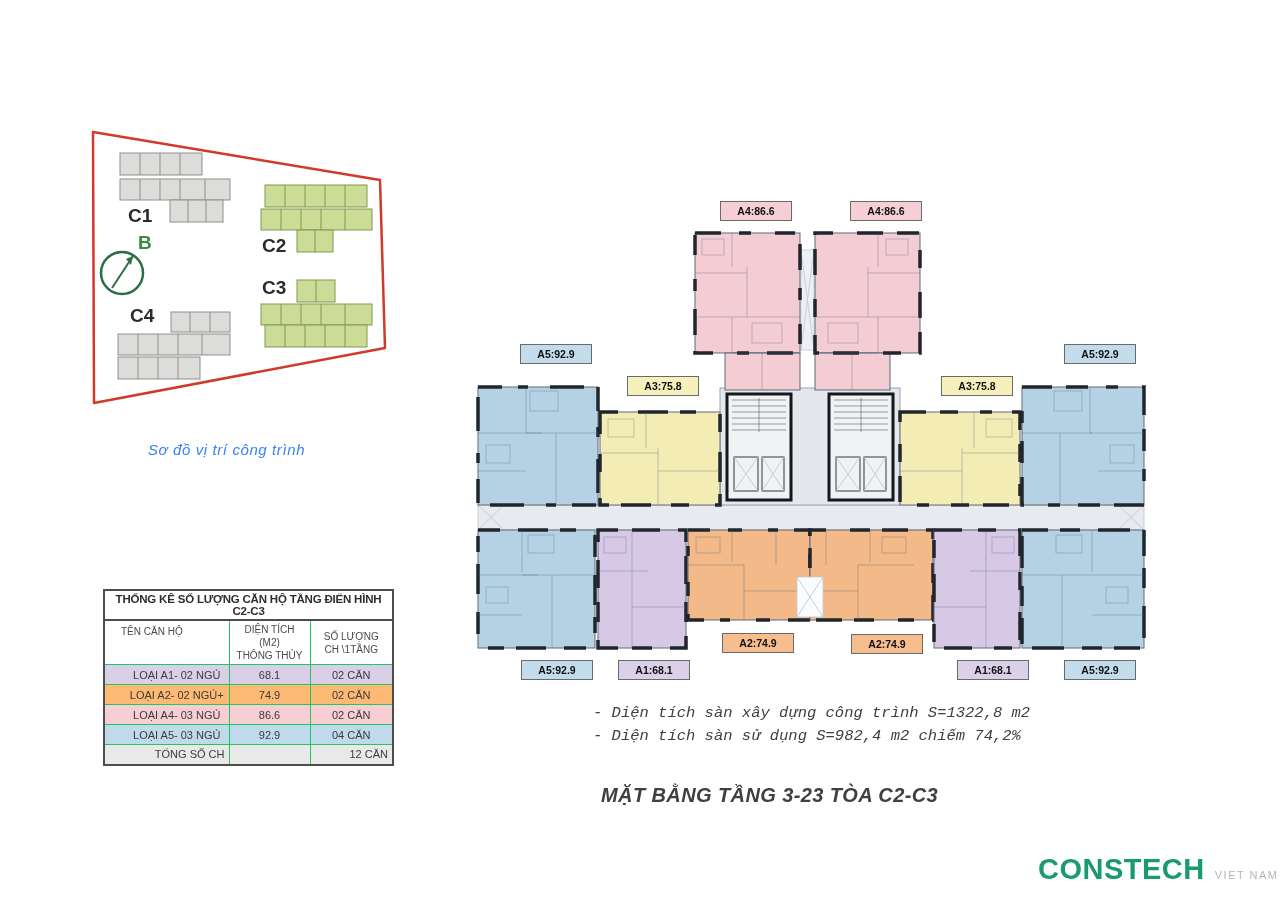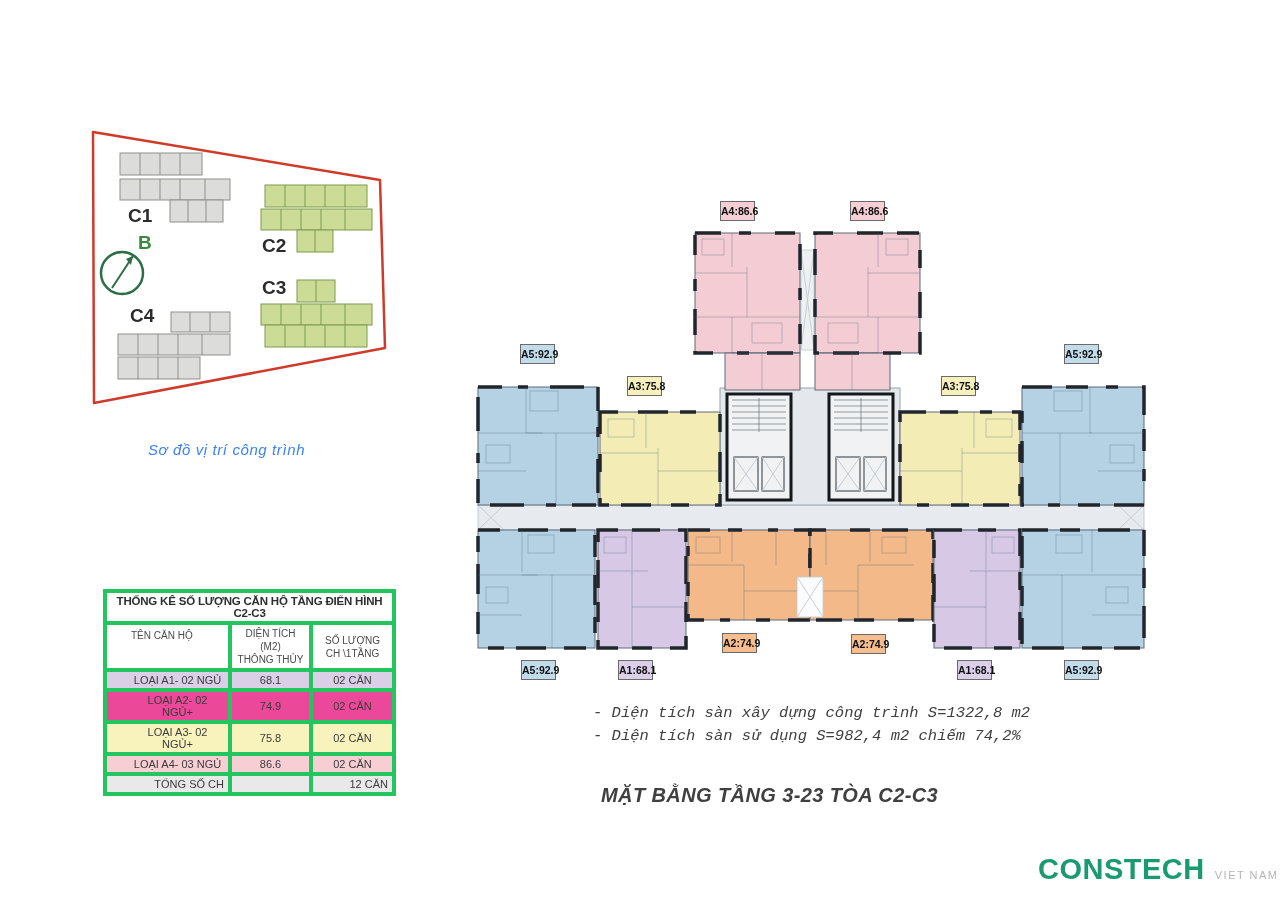--- a/index.html
+++ b/index.html
@@ -10,38 +10,38 @@
 
   
   #site-plan-svg { left:80px; top:112px; }
   .site-caption { left:148px; top:441px; font-style:italic; font-size:15px;
                   color:#3b82f6; letter-spacing:0.6px; }
 
   
   .stats-table { left:103px; top:589px; width:289px; border-collapse:collapse;
                  font-size:11px; color:#3b3b3b; background:#ffffff;
                  border:2px solid #4d4d4d; table-layout:fixed; }
-  .stats-table td, .stats-table th { border:4px solid #22c55e; padding:2px 4px; height:20px; }
+  .stats-table td, .stats-table th { border:1px solid #22c55e; padding:2px 4px; height:20px; }
   .stats-table .title-cell { font-size:11.5px; font-weight:bold; text-align:center;
                  letter-spacing:-0.2px; border-bottom:2px solid #4d4d4d; height:22px; color:#2e2e2e; }
   .stats-table .hdr { font-size:10px; color:#4a4a4a; text-align:center; font-weight:normal; line-height:13px; }
-  .stats-table .hdr.name-col { text-align:left; vertical-align:top; padding-left:24px; padding-top:4px; }
+  .stats-table .hdr.name-col { text-align:left; vertical-align:top; padding-left:16px; padding-top:4px; }
   .stats-table .name-cell { text-align:center; padding-left:24px; }
   .stats-table .num-cell, .stats-table .qty-cell { text-align:center; }
   .row-a1 td { background:#dbcfe8; }
-  .row-a2 td { background:#ec4899; }
+  .row-a2 td { background:#fdba74; }
   .row-a3 td { background:#f8f2bc; }
   .row-a4 td { background:#f7ced4;margin-left:30px; }
   .row-a5 td { background:#bfdaeb; }
   .row-total td { background:#e9e9e9; text-align:right; }
 
   
   #floorplan-svg { left:470px; top:195px; }
 
-  .unit-label { position:absolute; width:35px; height:20px; line-height:19px;
+  .unit-label { position:absolute; width:72px; height:20px; line-height:19px;
                 text-align:center; font-size:10.5px; font-weight:bold; color:#101010;
                 border:1px solid #6a6a6a; }
   .lbl-a4 { background:#f6ced6; }
   .lbl-a5 { background:#c3dcec; }
   .lbl-a3 { background:#f6f0bc; }
   .lbl-a2 { background:#f6bd8e; }
   .lbl-a1 { background:#dccfe9; }
 
   
   .notes { left:593px; top:702px; font-style:italic; font-size:15.5px;
@@ -133,29 +133,29 @@
   <tr class="row-a1">
     <td class="name-cell">LOẠI A1- 02 NGỦ</td>
     <td class="num-cell">68.1</td>
     <td class="qty-cell">02 CĂN</td>
   </tr>
   <tr class="row-a2">
     <td class="name-cell">LOẠI A2- 02 NGỦ+</td>
     <td class="num-cell">74.9</td>
     <td class="qty-cell">02 CĂN</td>
   </tr>
-  <tr class="row-a3">
-    <td class="name-cell">LOẠI A3- 02 NGỦ+</td>
-    <td class="num-cell">75.8</td>
-    <td class="qty-cell">02 CĂN</td>
-  </tr>
   <tr class="row-a4">
     <td class="name-cell">LOẠI A4- 03 NGỦ</td>
     <td class="num-cell">86.6</td>
     <td class="qty-cell">02 CĂN</td>
+  </tr>
+  <tr class="row-a5">
+    <td class="name-cell">LOẠI A5- 03 NGỦ</td>
+    <td class="num-cell">92.9</td>
+    <td class="qty-cell">04 CĂN</td>
   </tr>
   <tr class="row-total">
     <td>TỔNG SỐ CH</td>
     <td></td>
     <td>12 CĂN</td>
   </tr>
   </tbody>
 </table>
 
 <svg id="floorplan-svg" class="abs" width="700" height="515" viewBox="0 0 700 515">

